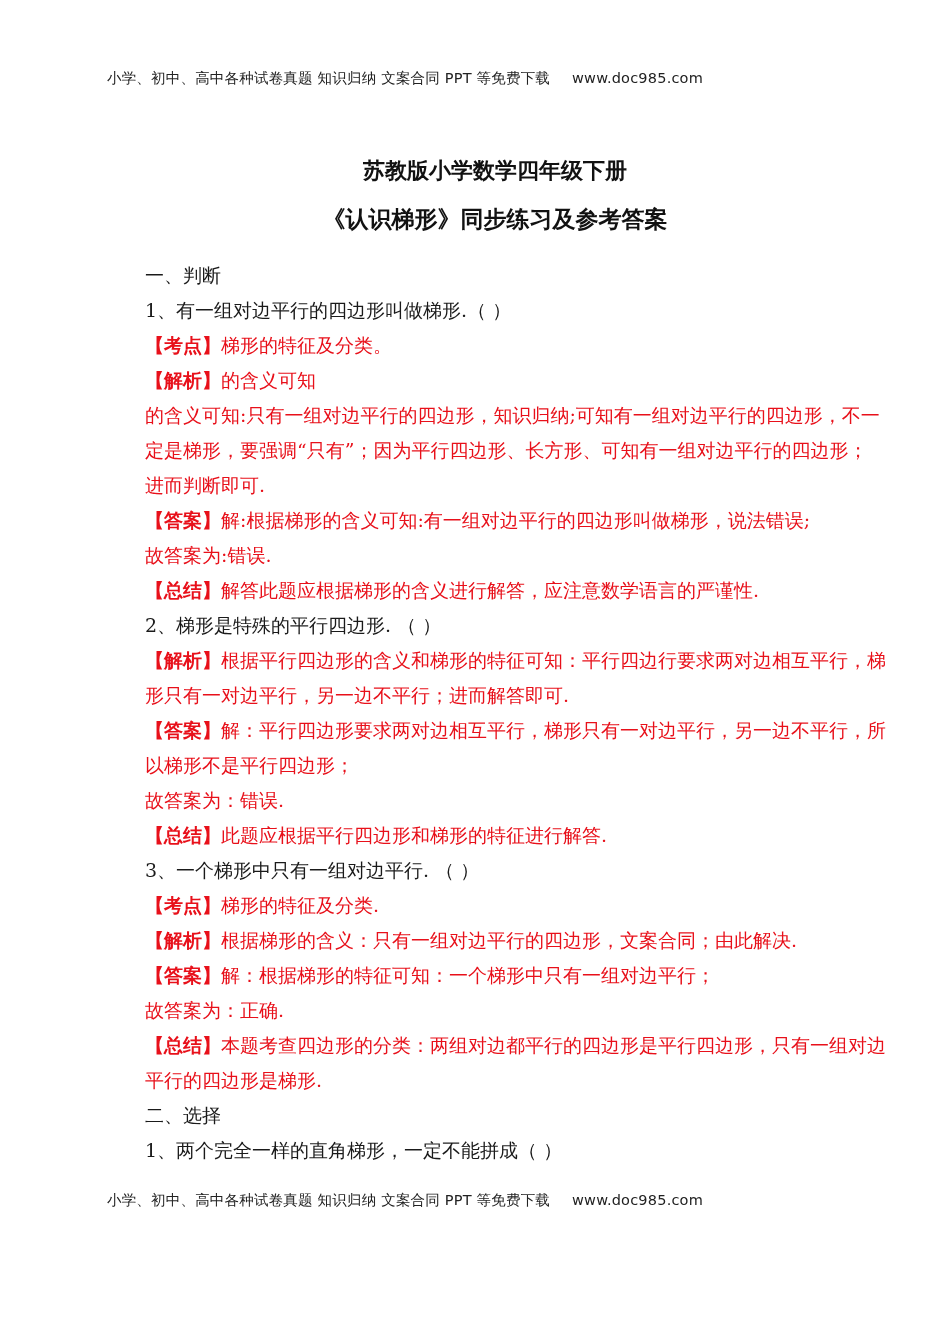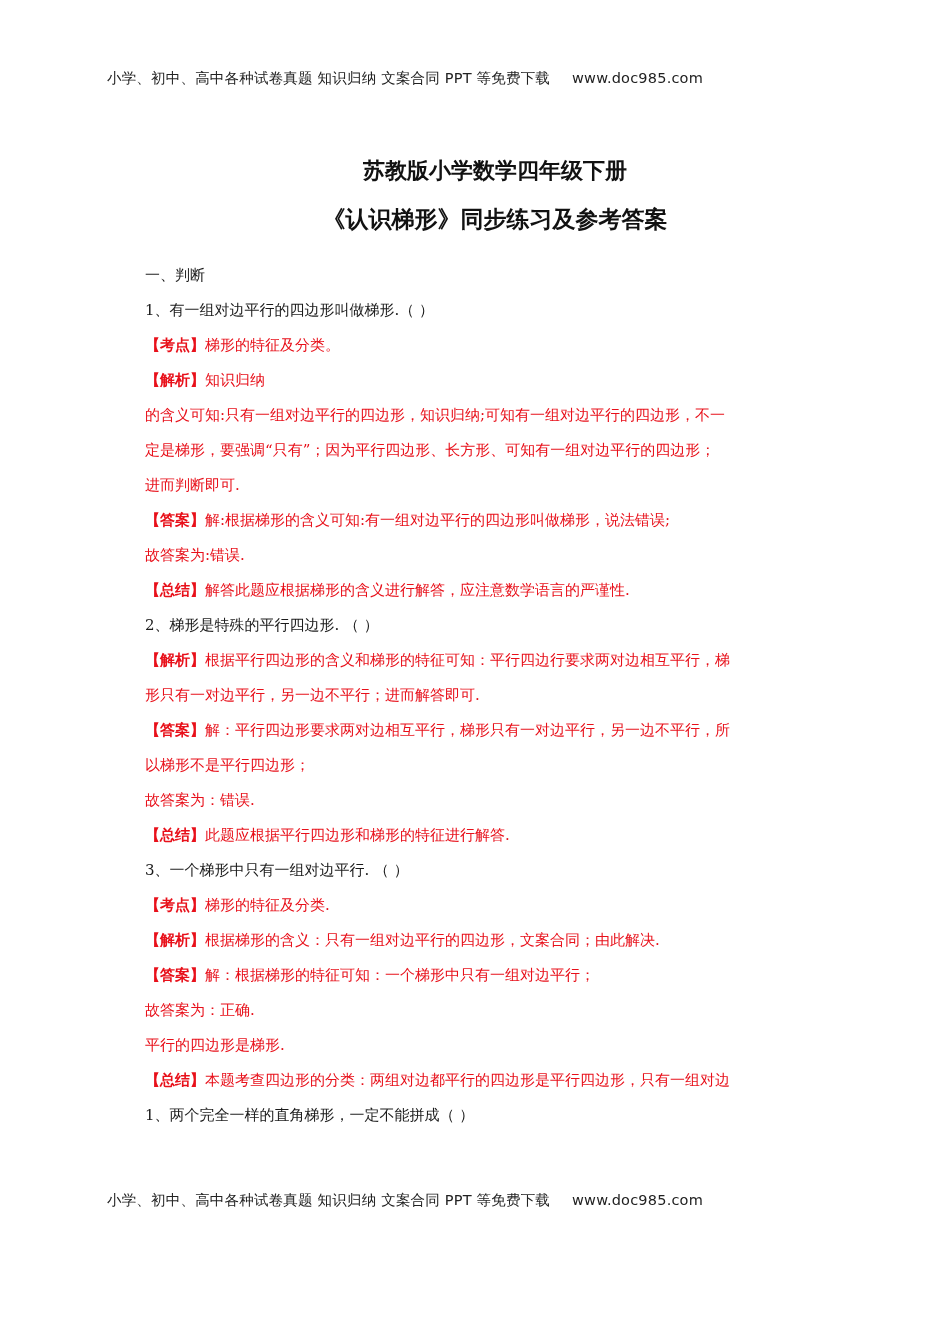--- a/index.html
+++ b/index.html
@@ -7,62 +7,63 @@
            font-family: "DejaVu Serif", "Liberation Serif", serif; color: #1a1a1a; }
     .hdr { position: absolute; left: 0; width: 810px; text-align: center;
            font-family: "DejaVu Sans", "Liberation Sans", sans-serif; font-size: 14.5px; color: #222; letter-spacing: 0.2px; }
     .hdr .url { margin-left: 22px; }
     .top { top: 69px; }
     .bottom { top: 1191px; }
     .title { position: absolute; left: 0; width: 950px; text-align: center;
              font-family: "DejaVu Sans", "Liberation Sans", sans-serif; font-weight: bold; color: #111; font-size: 22px; padding-left: 20px; }
     .t1 { top: 156px; }
     .t2 { top: 204px; font-size: 23px; }
-    .body { position: absolute; left: 145px; top: 258px; width: 665px; font-size: 15px; line-height: 35px; }
+    .body { position: absolute; left: 145px; top: 258px; width: 665px; font-size: 19px; line-height: 35px; }
     .line { white-space: nowrap; height: 35px; }
     .red { color: #e8101a; }
     .tag { font-weight: bold; }
   </style>
 </head>
 <body>
 
 <div class="hdr top">
   <span>小学、初中、高中各种试卷真题  知识归纳  文案合同  PPT 等免费下载</span><span class="url">www.doc985.com</span>
 </div>
 
 <div class="title t1">苏教版小学数学四年级下册</div>
 <div class="title t2">《认识梯形》同步练习及参考答案</div>
 
 <div class="body">
   <div class="line">一、判断</div>
 
   <div class="line">1、有一组对边平行的四边形叫做梯形.（     ）</div>
   <div class="line red"><span class="tag">【考点】</span><span>梯形的特征及分类。</span></div>
-  <div class="line red"><span class="tag">【解析】</span><span>知识归纳</span></div>
+  <div class="line red"><span class="tag">【解析】</span><span>的含义可知</span></div>
   <div class="line red">的含义可知:只有一组对边平行的四边形，知识归纳;可知有一组对边平行的四边形，不一</div>
   <div class="line red">定是梯形，要强调“只有”；因为平行四边形、长方形、可知有一组对边平行的四边形；</div>
   <div class="line red">进而判断即可.</div>
   <div class="line red"><span class="tag">【答案】</span><span>解:根据梯形的含义可知:有一组对边平行的四边形叫做梯形，说法错误;</span></div>
   <div class="line red">故答案为:错误.</div>
   <div class="line red"><span class="tag">【总结】</span><span>解答此题应根据梯形的含义进行解答，应注意数学语言的严谨性.</span></div>
 
   <div class="line">2、梯形是特殊的平行四边形.  （     ）</div>
   <div class="line red"><span class="tag">【解析】</span><span>根据平行四边形的含义和梯形的特征可知：平行四边行要求两对边相互平行，梯</span></div>
   <div class="line red">形只有一对边平行，另一边不平行；进而解答即可.</div>
   <div class="line red"><span class="tag">【答案】</span><span>解：平行四边形要求两对边相互平行，梯形只有一对边平行，另一边不平行，所</span></div>
   <div class="line red">以梯形不是平行四边形；</div>
   <div class="line red">故答案为：错误.</div>
   <div class="line red"><span class="tag">【总结】</span><span>此题应根据平行四边形和梯形的特征进行解答.</span></div>
 
   <div class="line">3、一个梯形中只有一组对边平行.  （     ）</div>
   <div class="line red"><span class="tag">【考点】</span><span>梯形的特征及分类.</span></div>
   <div class="line red"><span class="tag">【解析】</span><span>根据梯形的含义：只有一组对边平行的四边形，文案合同；由此解决.</span></div>
   <div class="line red"><span class="tag">【答案】</span><span>解：根据梯形的特征可知：一个梯形中只有一组对边平行；</span></div>
   <div class="line red">故答案为：正确.</div>
+  <div class="line red"><span class="tag">【总结】</span><span>本题考查四边形的分类：两组对边都平行的四边形是平行四边形，只有一组对边</span></div>
   <div class="line red">平行的四边形是梯形.</div>
-  <div class="line red"><span class="tag">【总结】</span><span>本题考查四边形的分类：两组对边都平行的四边形是平行四边形，只有一组对边</span></div>
 
+  <div class="line">二、选择</div>
   <div class="line">1、两个完全一样的直角梯形，一定不能拼成（     ）</div>
 </div>
 
 <div class="hdr bottom">
   <span>小学、初中、高中各种试卷真题  知识归纳  文案合同  PPT 等免费下载</span><span class="url">www.doc985.com</span>
 </div>
 
 </body></html>

